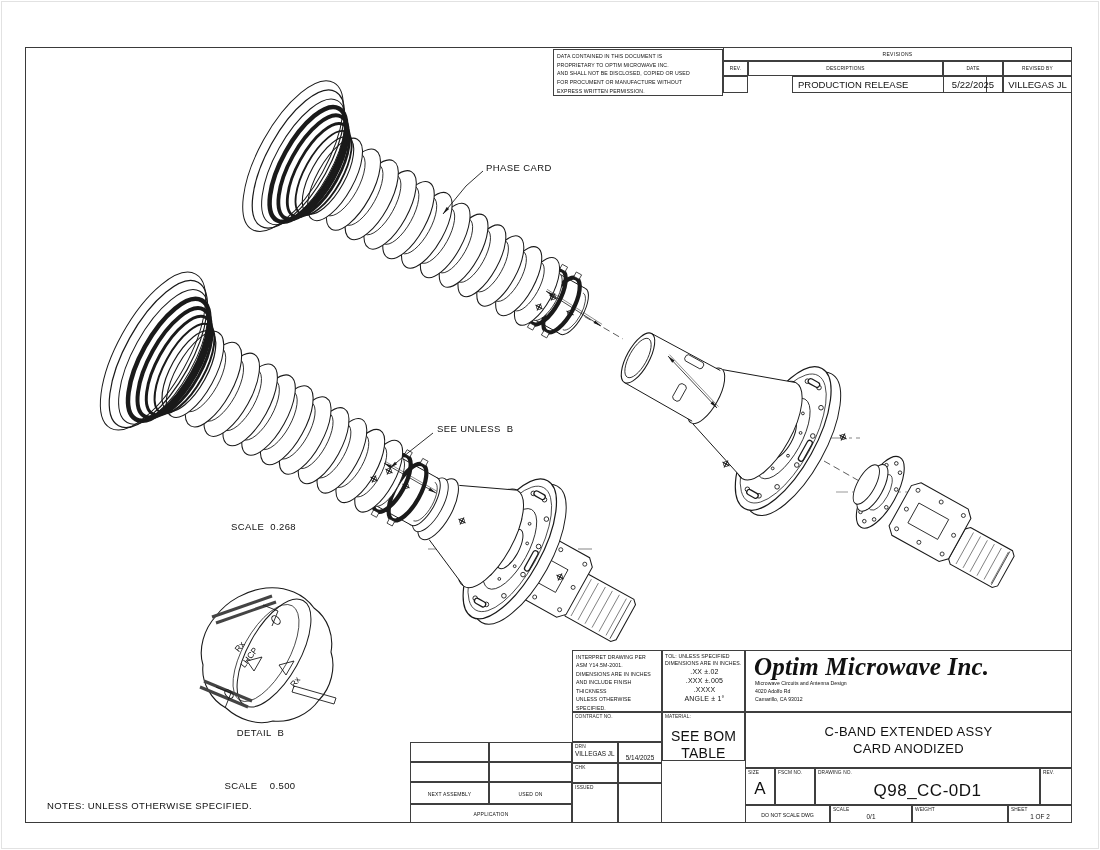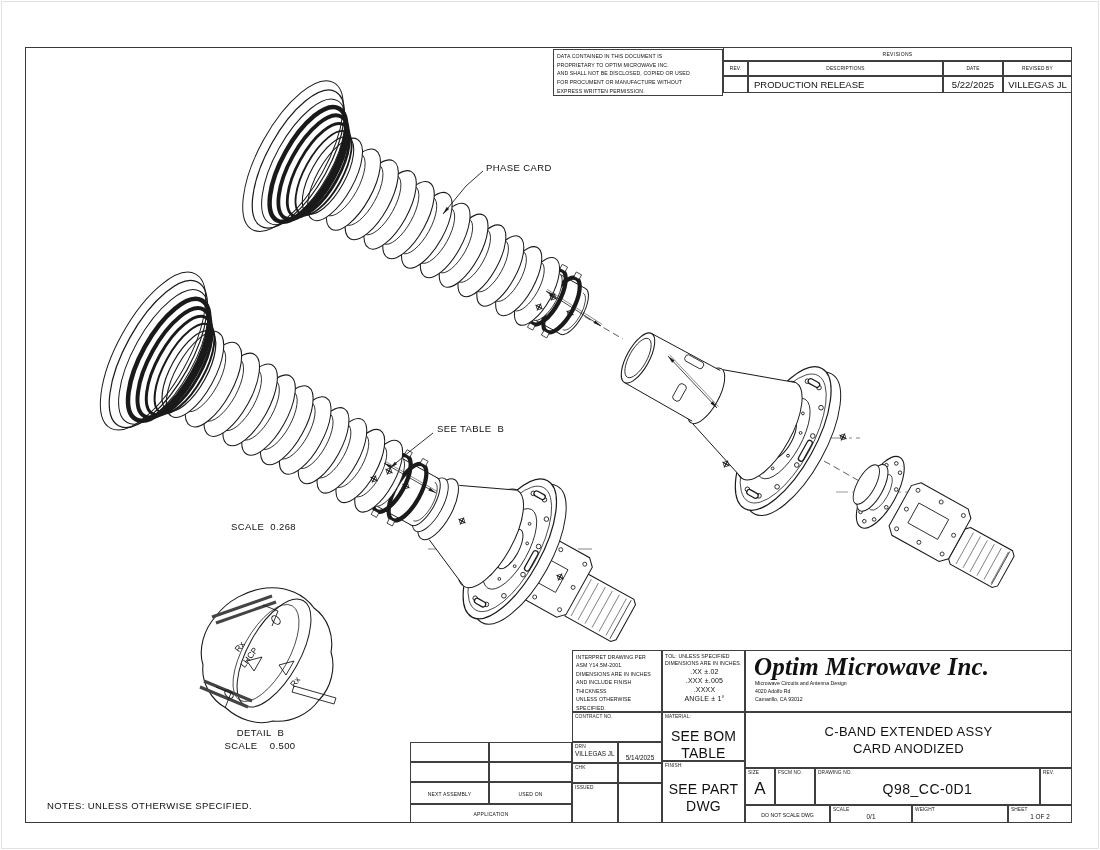--- a/index.html
+++ b/index.html
@@ -6,21 +6,21 @@
   .sheet{position:relative;width:1100px;height:850px;background:#fff;overflow:hidden;
          font-family:"Liberation Sans",sans-serif;color:#111;}
   .edge{position:absolute;inset:1px;border:1px solid #e2e2e2;}
   .frame{position:absolute;left:25px;top:47px;width:1047px;height:776px;border:1.5px solid #3a3a3a;box-sizing:border-box;}
   .art{position:absolute;left:0;top:0;width:1100px;height:850px;}
   .cell{position:absolute;border:1px solid #3f3f3f;box-sizing:border-box;}
   .tag{display:block;font-size:4.8px;line-height:1.15;color:#222;padding:1px 0 0 2px;letter-spacing:.1px;white-space:pre;}
   .tiny{font-size:5.2px;line-height:1.62;letter-spacing:.1px;}
   .ctr{text-align:center;}
   .lbl{position:absolute;font-size:9.5px;letter-spacing:.4px;color:#111;white-space:pre;}
-  .val-big{display:block;text-align:center;font-size:14px;letter-spacing:.5px;}
+  .val-big{display:block;text-align:center;font-size:17px;letter-spacing:.5px;}
   .prop{padding:2px 3px;font-size:5.2px;line-height:1.66;letter-spacing:.1px;}
   .revtitle{font-size:5px;text-align:center;line-height:13px;letter-spacing:.3px;}
   .revhdr{font-size:4.8px;text-align:center;line-height:14px;letter-spacing:.2px;}
   .revval{font-size:9.5px;line-height:16px;white-space:pre;}
   .appl{font-size:5px;text-align:center;line-height:1.1;letter-spacing:.2px;}
   .t7{font-size:7px;line-height:1.32;letter-spacing:.2px;}
   .t85{font-size:14px;line-height:1.28;letter-spacing:.2px;}
   .t65{font-size:6.4px;}
   .company-name{font-family:"Liberation Serif",serif;font-weight:bold;font-style:italic;font-size:25px;line-height:1.05;padding:3px 0 0 8px;letter-spacing:.2px;}
   .company-sub{font-size:5.2px;line-height:1.5;padding-left:9px;}
@@ -337,41 +337,41 @@
         <line x1="458.5" y1="519" x2="465.5" y2="523" stroke="#1a1a1a" stroke-width="1.1"></line>
         <line x1="460" y1="524.5" x2="464" y2="517.5" stroke="#1a1a1a" stroke-width="1.1"></line>
         <circle cx="462" cy="521" r="2.6" fill="none" stroke="#1a1a1a" stroke-width="0.7"></circle>
         <line x1="556.5" y1="575" x2="563.5" y2="579" stroke="#1a1a1a" stroke-width="1.1"></line>
         <line x1="558" y1="580.5" x2="562" y2="573.5" stroke="#1a1a1a" stroke-width="1.1"></line>
         <circle cx="560" cy="577" r="2.6" fill="none" stroke="#1a1a1a" stroke-width="0.7"></circle>
       </g>
   </svg>
 
   <div class="lbl" style="left:486px;top:162px;">PHASE CARD</div>
-  <div class="lbl" style="left:437px;top:423px;">SEE TABLE  B</div>
+  <div class="lbl" style="left:437px;top:423px;">SEE UNLESS  B</div>
   <div class="lbl" style="left:231px;top:521px;">SCALE  0.268</div>
   <div class="lbl ctr" style="left:213px;top:727px;width:95px;">DETAIL  B</div>
-  <div class="lbl ctr" style="left:205px;top:740px;width:110px;">SCALE    0.500</div>
+  <div class="lbl ctr" style="left:205px;top:780px;width:110px;">SCALE    0.500</div>
   <div class="lbl" style="left:47px;top:800px;">NOTES: UNLESS OTHERWISE SPECIFIED.</div>
 
   <div class="cell prop" style="left:553px;top:49px;width:170px;height:47px;">
     <div>DATA CONTAINED IN THIS DOCUMENT IS</div>
     <div>PROPRIETARY TO OPTIM MICROWAVE INC.</div>
     <div>AND SHALL NOT BE DISCLOSED, COPIED OR USED</div>
     <div>FOR PROCUMENT OR MANUFACTURE WITHOUT</div>
     <div>EXPRESS WRITTEN PERMISSION.</div>
   </div>
 
   <div class="cell revtitle" style="left:723px;top:47px;width:349px;height:14px;">REVISIONS</div>
   <div class="cell revhdr" style="left:723px;top:61px;width:25px;height:15px;">REV.</div>
   <div class="cell revhdr" style="left:748px;top:61px;width:195px;height:15px;">DESCRIPTIONS</div>
   <div class="cell revhdr" style="left:943px;top:61px;width:60px;height:15px;">DATE</div>
   <div class="cell revhdr" style="left:1003px;top:61px;width:69px;height:15px;">REVISED BY</div>
   <div class="cell" style="left:723px;top:76px;width:25px;height:17px;"></div>
-  <div class="cell revval" style="left:748px;top:76px;width:195px;height:17px;padding-left:5px;">PRODUCTION RELEASE</div>
+  <div class="cell revval" style="left:792px;top:76px;width:195px;height:17px;padding-left:5px;">PRODUCTION RELEASE</div>
   <div class="cell revval ctr" style="left:943px;top:76px;width:60px;height:17px;">5/22/2025</div>
   <div class="cell revval ctr" style="left:1003px;top:76px;width:69px;height:17px;">VILLEGAS JL</div>
 
   <div class="cell" style="left:410px;top:742px;width:79px;height:20px;"></div>
   <div class="cell" style="left:489px;top:742px;width:83px;height:20px;"></div>
   <div class="cell" style="left:410px;top:762px;width:79px;height:20px;"></div>
   <div class="cell" style="left:489px;top:762px;width:83px;height:20px;"></div>
   <div class="cell appl" style="left:410px;top:782px;width:79px;height:22px;line-height:22px;">NEXT ASSEMBLY</div>
   <div class="cell appl" style="left:489px;top:782px;width:83px;height:22px;line-height:22px;">USED ON</div>
   <div class="cell appl" style="left:410px;top:804px;width:162px;height:19px;line-height:19px;">APPLICATION</div>
@@ -409,27 +409,20 @@
     <div class="t7 ctr">.XXXX</div>
     <div class="t7 ctr">ANGLE ± 1°</div>
   </div>
   <div class="cell" style="left:662px;top:712px;width:83px;height:49px;">
     <span class="tag">MATERIAL:</span>
     <div class="t85 ctr" style="padding-top:8px;">
       <div>SEE BOM</div>
       <div>TABLE</div>
     </div>
   </div>
-  <div class="cell" style="left:662px;top:761px;width:83px;height:62px;">
-    <span class="tag">FINISH:</span>
-    <div class="t85 ctr" style="padding-top:12px;">
-      <div>SEE PART</div>
-      <div>DWG</div>
-    </div>
-  </div>
 
   <div class="cell" style="left:745px;top:650px;width:327px;height:62px;">
     <div class="company-name">Optim Microwave Inc.</div>
     <div class="company-sub">Microwave Circuits and Antenna Design</div>
     <div class="company-sub">4020 Adolfo Rd</div>
     <div class="company-sub">Camarillo, CA 93012</div>
   </div>
   <div class="cell" style="left:745px;top:712px;width:327px;height:56px;">
     <div class="title3">C-BAND EXTENDED ASSY</div>
     <div class="title3" style="padding-top:0;">CARD ANODIZED</div>

